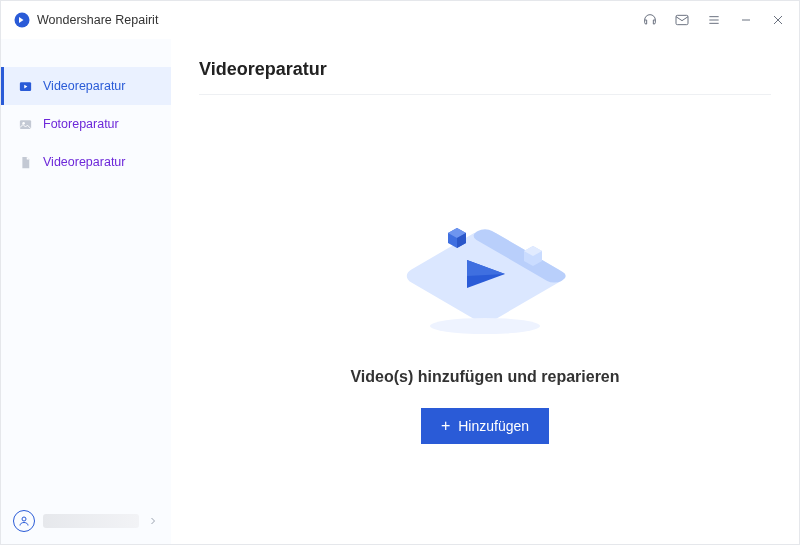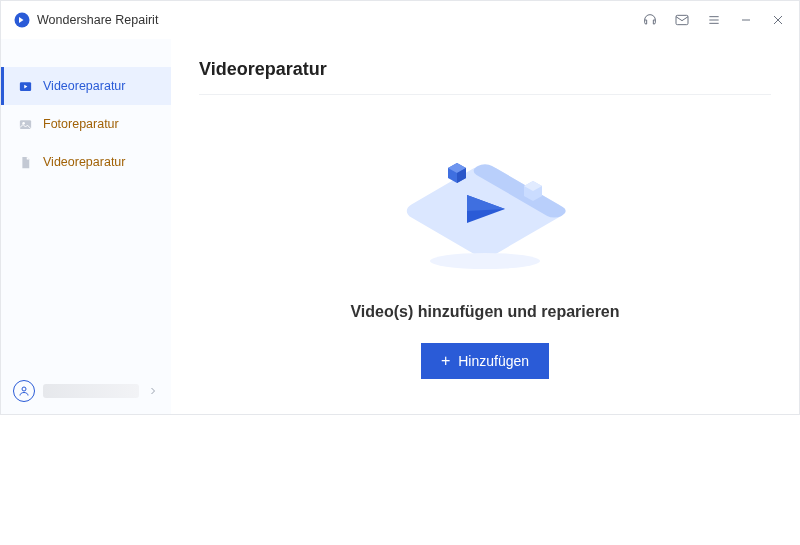--- a/index.html
+++ b/index.html
@@ -1,28 +1,28 @@
 <!DOCTYPE html>
 <html><head>
 <meta charset="utf-8">
 <style>
   * { box-sizing: border-box; margin: 0; padding: 0; }
   html, body { width: 800px; height: 545px; font-family: "Segoe UI", Arial, sans-serif; background: #fff; overflow: hidden; }
-  .window { display: flex; flex-direction: column; width: 800px; height: 415px; border: 1px solid #e5e7eb; }
+  .window { display: flex; flex-direction: column; width: 800px; height: 545px; border: 1px solid #e5e7eb; }
   .titlebar { display: flex; align-items: center; justify-content: space-between; height: 38px; padding: 0 12px; }
   .titlebar-left { display: flex; align-items: center; gap: 6px; }
   .app-logo { width: 18px; height: 18px; display: flex; align-items: center; justify-content: center; }
   .app-title { font-size: 12.5px; color: #333; }
   .titlebar-right { display: flex; align-items: center; gap: 14px; }
   .tb-icon { width: 18px; height: 18px; display: flex; align-items: center; justify-content: center; color: #6b7280; cursor: pointer; }
   .tb-icon svg { width: 16px; height: 16px; stroke: currentColor; fill: none; stroke-width: 1.5; }
   .body { flex: 1; display: flex; min-height: 0; }
   .sidebar { width: 170px; background: #fafcff; display: flex; flex-direction: column; }
   .nav { padding-top: 28px; }
-  .nav-item { display: flex; align-items: center; gap: 10px; height: 38px; padding: 0 16px; font-size: 12.5px; color: #a16207; cursor: pointer; }
+  .nav-item { display: flex; align-items: center; gap: 10px; height: 38px; padding: 0 16px; font-size: 12.5px; color: #6d28d9; cursor: pointer; }
   .nav-item.active { background: #eaf1ff; color: #2a5bd7; border-left: 3px solid #2a5bd7; padding-left: 13px; }
   .nav-item .nav-icon { width: 16px; height: 16px; display: flex; align-items: center; justify-content: center; }
   .nav-item .nav-icon svg { width: 15px; height: 15px; fill: currentColor; }
   .nav-item.active .nav-icon svg { fill: #2a5bd7; }
   .sidebar-footer { margin-top: auto; display: flex; align-items: center; gap: 8px; padding: 10px 12px 12px; }
   .avatar { width: 22px; height: 22px; border: 1.5px solid #2a5bd7; border-radius: 50%; display: flex; align-items: center; justify-content: center; color: #2a5bd7; }
   .avatar svg { width: 12px; height: 12px; fill: none; stroke: currentColor; stroke-width: 2; }
   .acct-blur { flex: 1; height: 14px; background: linear-gradient(90deg, #e6e8ec, #f2f3f6); border-radius: 3px; }
   .acct-caret { color: #9aa2af; display:flex; align-items:center; }
   .main { flex: 1; padding: 20px 28px 0 28px; display: flex; flex-direction: column; }

